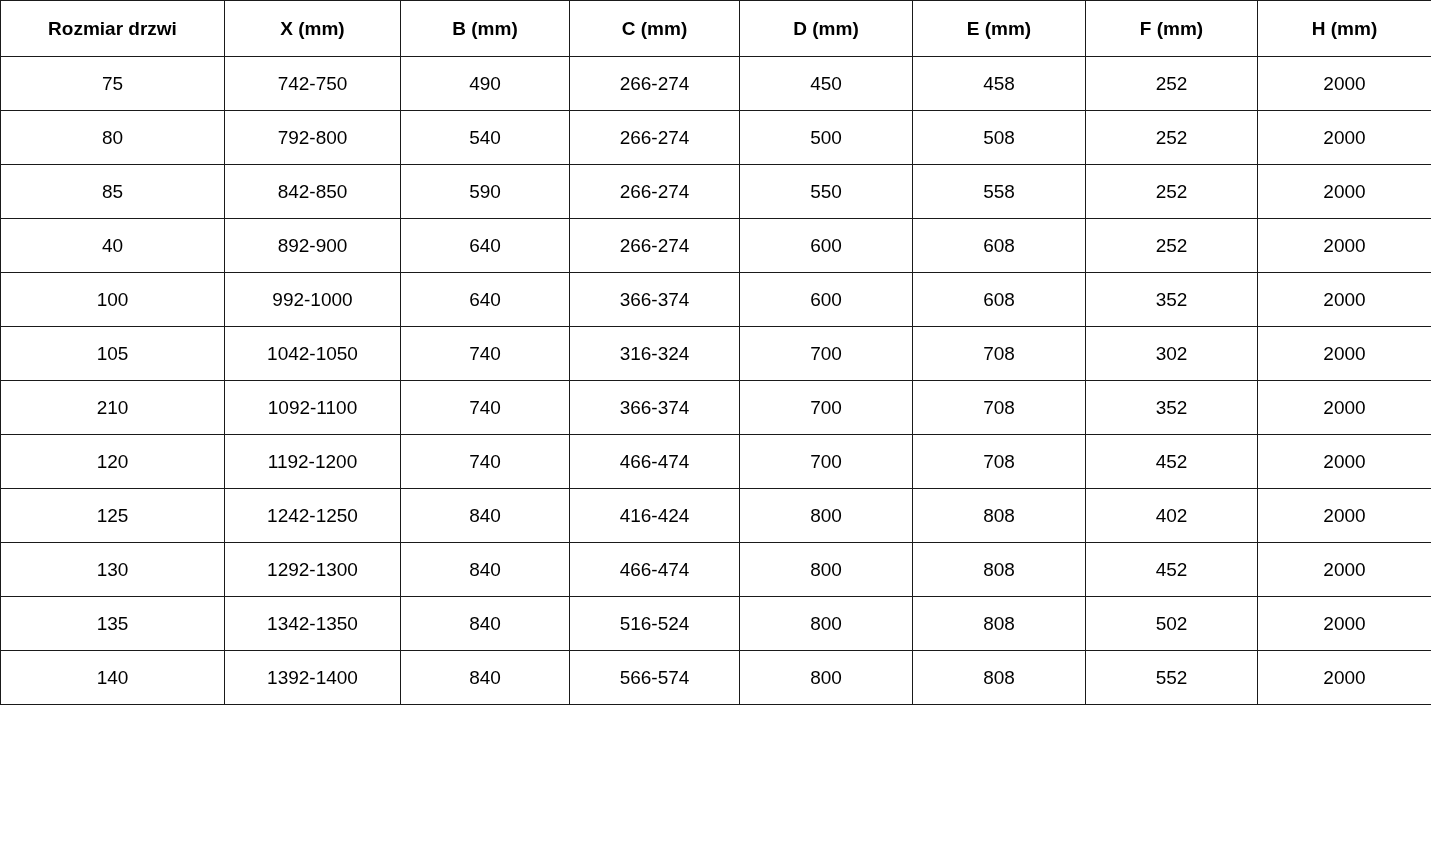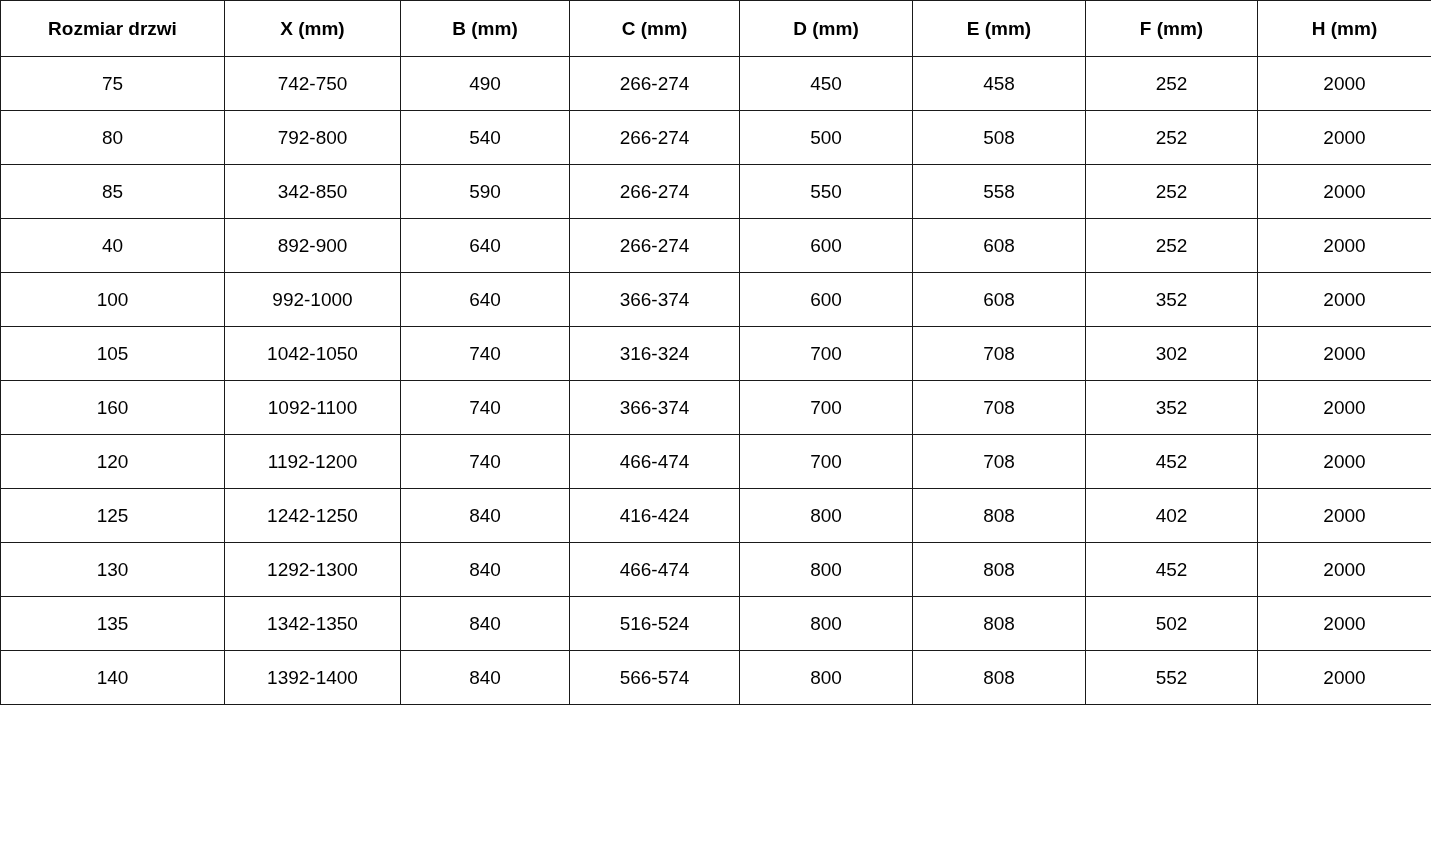--- a/index.html
+++ b/index.html
@@ -93,21 +93,21 @@
           <td>792-800</td>
           <td>540</td>
           <td>266-274</td>
           <td>500</td>
           <td>508</td>
           <td>252</td>
           <td>2000</td>
         </tr>
         <tr>
           <td>85</td>
-          <td>342-850</td>
+          <td>842-850</td>
           <td>590</td>
           <td>266-274</td>
           <td>550</td>
           <td>558</td>
           <td>252</td>
           <td>2000</td>
         </tr>
         <tr>
           <td>40</td>
           <td>892-900</td>
@@ -132,21 +132,21 @@
           <td>105</td>
           <td>1042-1050</td>
           <td>740</td>
           <td>316-324</td>
           <td>700</td>
           <td>708</td>
           <td>302</td>
           <td>2000</td>
         </tr>
         <tr>
-          <td>160</td>
+          <td>210</td>
           <td>1092-1100</td>
           <td>740</td>
           <td>366-374</td>
           <td>700</td>
           <td>708</td>
           <td>352</td>
           <td>2000</td>
         </tr>
         <tr>
           <td>120</td>

